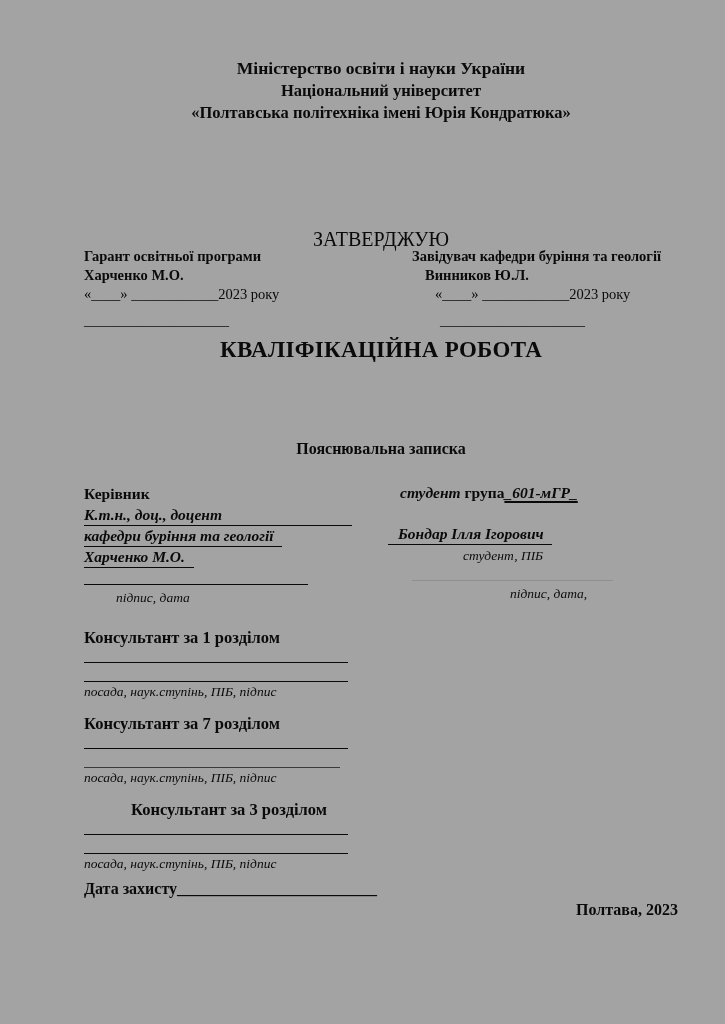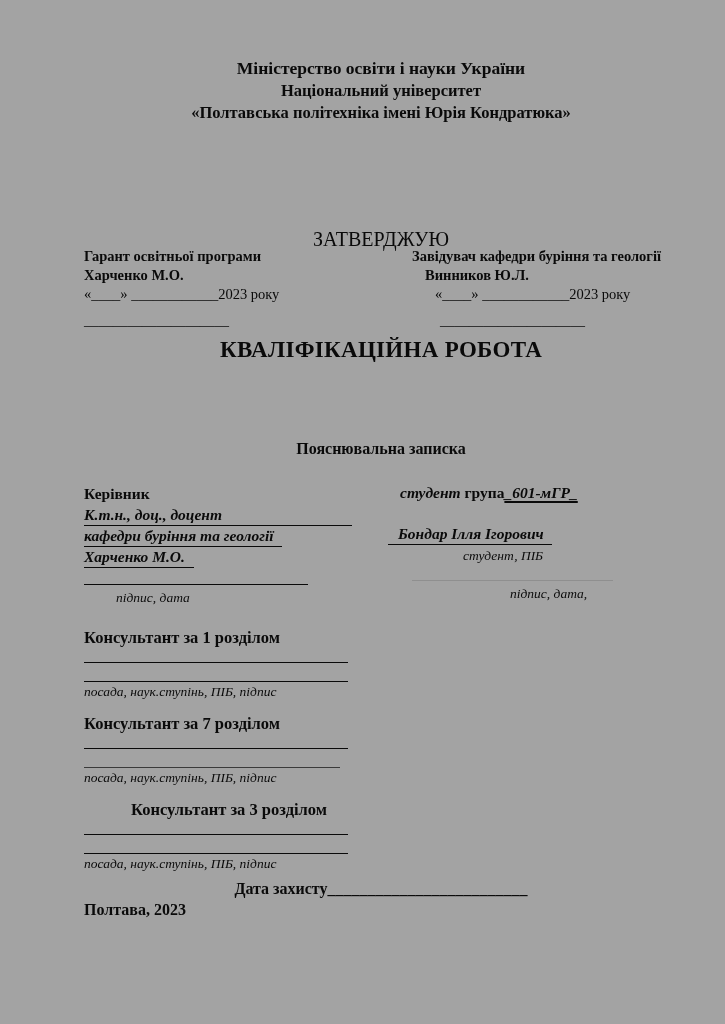--- a/index.html
+++ b/index.html
@@ -67,22 +67,22 @@
   #consult{left:84px;top:627px;width:290px;font-size:16.5px;}
   .ch{font-weight:bold;line-height:22px;white-space:nowrap;}
   .ch.mt1{margin-top:13px;}
   .ch.mt2{margin-top:13px;text-align:center;}
   .cl{width:264px;height:13px;border-bottom:1.6px solid #0a0a0a;}
   .cl2{height:18px;}
   .cl.short{width:256px;border-bottom-color:#3a3a3a;}
   .ccap{font-style:italic;font-size:13.5px;line-height:17px;margin-top:1px;white-space:nowrap;}
 
   
-  #footer-date{left:84px;top:880px;width:594px;text-align:center;font-weight:bold;font-size:16px;white-space:nowrap;}
-  #footer-city{left:84px;top:901px;width:594px;text-align:left;font-weight:bold;font-size:16px;}
+  #footer-date{left:84px;top:880px;width:594px;text-align:left;font-weight:bold;font-size:16px;white-space:nowrap;}
+  #footer-city{left:84px;top:901px;width:594px;text-align:right;font-weight:bold;font-size:16px;}
 </style>
 </head>
 <body>
 
 <div class="page">
 
   <div class="abs" id="titles">
     <div class="t1">Міністерство освіти і науки України</div>
     <div class="t2">Національний університет</div>
     <div class="t2">«Полтавська політехніка імені Юрія Кондратюка»</div>

